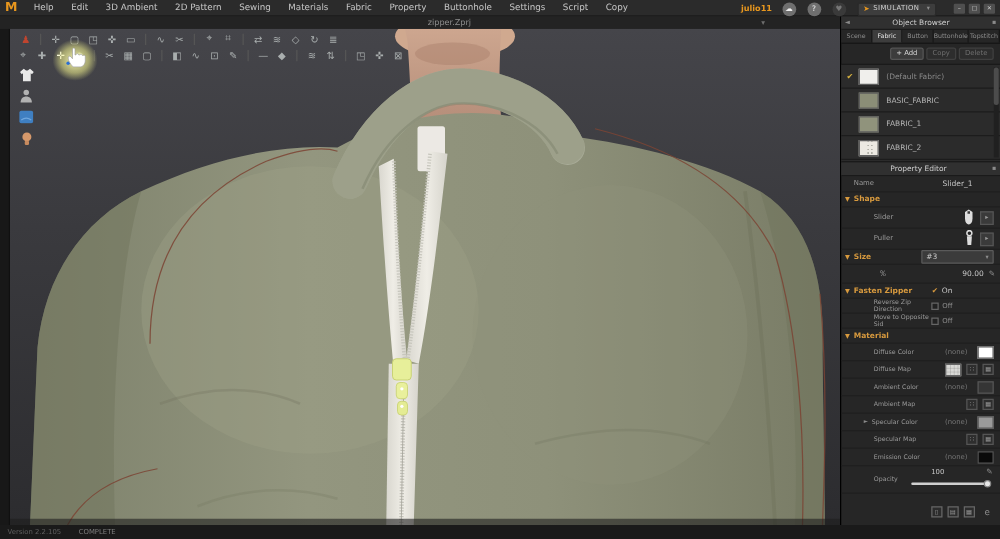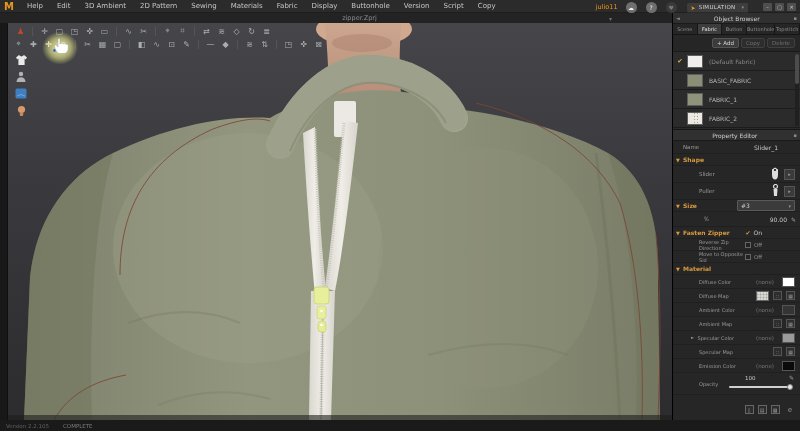--- a/index.html
+++ b/index.html
@@ -8,21 +8,21 @@
   .app { position:relative; width:800px; height:431px; background:#232323; }
 
   
   .menubar { position:absolute; left:0; top:0; width:800px; height:13px;
     background:#2b2b2b; display:flex; align-items:center; z-index:30;
     border-bottom:1px solid #1e1e1e; }
   .logo { color:#e8971e; font-weight:bold; font-size:10px; padding:0 6px 0 4px; line-height:13px; }
   .menu-item { color:#c6c6c6; font-size:7px; padding:0 7px; line-height:13px; cursor:default; }
 
   .topright { position:absolute; right:0; top:0; height:14px; display:flex; align-items:center; z-index:40; }
-  .username { color:#e8971e; font-size:6.5px; font-weight:normal; margin-right:8px; }
+  .username { color:#e8971e; font-size:6.5px; font-weight:bold; margin-right:8px; }
   .circ { width:11px; height:11px; border-radius:50%; background:#6f6f6f; color:#f0f0f0;
     font-size:6px; display:flex; align-items:center; justify-content:center; margin-right:9px; }
   .circ.dim { background:#3a3a3a; color:#777; }
   .sim-btn { height:11px; background:#3d3d3d; border:1px solid #2a2a2a; border-radius:2px;
     display:flex; align-items:center; padding:0 4px; margin-right:14px; }
   .sim-btn .bolt { color:#e8971e; font-size:6px; margin-right:3px; }
   .sim-btn .lbl { color:#d2d2d2; font-size:5.5px; letter-spacing:.3px; }
   .sim-btn .caret { color:#8d8d8d; font-size:5px; margin-left:6px; }
   .winctl { display:flex; gap:3px; margin-right:4px; }
   .winbtn { width:9px; height:8px; background:#4f4f4f; border-radius:1px; color:#ccc;
@@ -149,23 +149,23 @@
 
   <div class="menubar">
     <span class="logo">M</span>
     <span class="menu-item">Help</span>
     <span class="menu-item">Edit</span>
     <span class="menu-item">3D Ambient</span>
     <span class="menu-item">2D Pattern</span>
     <span class="menu-item">Sewing</span>
     <span class="menu-item">Materials</span>
     <span class="menu-item">Fabric</span>
-    <span class="menu-item">Display</span>
+    <span class="menu-item">Property</span>
     <span class="menu-item">Buttonhole</span>
-    <span class="menu-item">Version</span>
+    <span class="menu-item">Settings</span>
     <span class="menu-item">Script</span>
     <span class="menu-item">Copy</span>
   </div>
 
   <div class="topright">
     <span class="username">julio11</span>
     <span class="circ">☁</span>
     <span class="circ">?</span>
     <span class="circ dim">♥</span>
     <div class="sim-btn">

